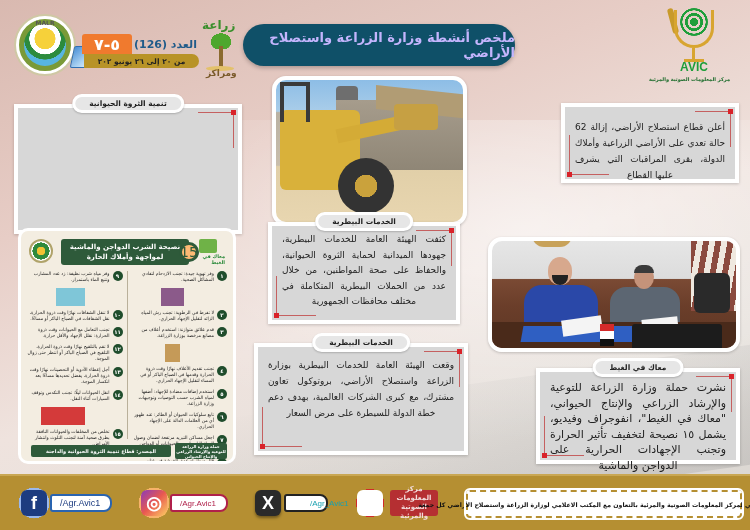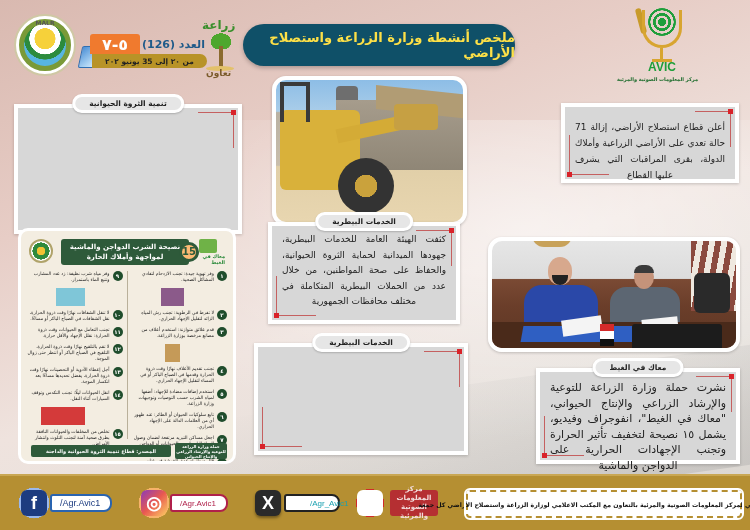--- a/index.html
+++ b/index.html
@@ -28,21 +28,21 @@
   }
   .logo-male .ring {
     width: 52px; height: 52px; border-radius: 50%;
     border: 5px solid #7a9a38;
     background: radial-gradient(circle at 50% 35%, #f6d13a 0 30%, #ffffff 31% 45%, #2c8b3d 46% 60%, #57b5e0 61% 100%);
   }
   .logo-male .cap {
     position: absolute; top: 3px; font-size: 6px; color: #555; font-weight: bold;
   }
 
-  .issue-block { position: absolute; left: 80px; top: 34px; width: 125px; height: 40px; }
+  .issue-block { position: absolute; left: 72px; top: 34px; width: 125px; height: 40px; }
   .issue-num-tag {
     position: absolute; left: 10px; top: 0; width: 50px; height: 20px;
     background: #f07a2e; color: #fff; font-weight: bold; font-size: 16px;
     display: flex; align-items: center; justify-content: center;
     border-radius: 3px 3px 0 0;
   }
   .issue-label {
     position: absolute; left: 62px; top: 4px; color: #1f5b8a; font-weight: bold; font-size: 11px;
     direction: rtl; white-space: nowrap;
   }
@@ -64,26 +64,26 @@
     position: absolute; left: 10px; top: 13px; width: 26px; height: 18px;
     background: radial-gradient(ellipse at 50% 60%, #4ea72d 0 55%, transparent 56%);
   }
   .weekly-logo .trunk { position: absolute; left: 21px; top: 28px; width: 4px; height: 22px; background: #8b6a2e; }
   .weekly-logo .sand { position: absolute; left: 8px; top: 48px; width: 28px; height: 5px; background: #e3c16b; border-radius: 50%; }
   .weekly-logo .bottom-word { position: absolute; top: 50px; left: 8px; font-size: 9px; color: #7a5a2a; font-weight: bold; direction: rtl; }
 
   .title-pill {
     position: absolute; left: 243px; top: 24px; width: 272px; height: 42px;
     background: #0f5068; border-radius: 21px;
-    color: #fde047; font-size: 13px; font-weight: bold; direction: rtl;
+    color: #c4b5fd; font-size: 13px; font-weight: bold; direction: rtl;
     display: flex; align-items: center; justify-content: center;
     box-shadow: 0 2px 4px rgba(0,0,0,0.25);
   }
 
-  .avic-logo { position: absolute; left: 632px; top: 4px; width: 60px; height: 82px; }
+  .avic-logo { position: absolute; left: 664px; top: 4px; width: 60px; height: 82px; }
   .avic-logo .waves {
     position: absolute; left: 16px; top: 4px; width: 28px; height: 28px; border-radius: 50%;
     background: radial-gradient(circle, #1e9e3a 0 20%, transparent 21% 32%, #1e9e3a 33% 45%, transparent 46% 58%, #1e9e3a 59% 70%, transparent 71%);
   }
   .avic-logo .arc {
     position: absolute; left: 10px; top: 6px; width: 40px; height: 38px;
     border: 3px solid #d8a530; border-top: none; border-radius: 0 0 22px 22px;
   }
   .avic-logo .wheat { position: absolute; left: 6px; top: 4px; width: 6px; height: 26px; background: #c89a2a; border-radius: 3px; transform: rotate(-15deg); }
   .avic-logo .stem { position: absolute; left: 28px; top: 44px; width: 3px; height: 12px; background: #d8a530; }
@@ -169,21 +169,21 @@
   .info-logo-r { position: absolute; right: 8px; top: 0; width: 34px; height: 28px; font-size: 5px; color: #2a8a3a; font-weight: bold; display: flex; align-items: flex-end; justify-content: center; }
   .info-logo-r .barn { position: absolute; top: 2px; left: 8px; width: 18px; height: 14px; background: #6fb247; border-radius: 2px; }
   .info-title {
     position: absolute; left: 40px; top: 2px; width: 128px; height: 26px;
     background: #2e5a3a; color: #fff; font-size: 7px; font-weight: bold;
     display: flex; flex-direction: column; align-items: center; justify-content: center; line-height: 10px;
     border-radius: 3px;
   }
   .info-title .num {
     position: absolute; right: -10px; top: 3px; width: 20px; height: 20px; border-radius: 50%;
-    background: #fdba74; border: 3px solid #2e5a3a; color: #2e5a3a; font-size: 10px; font-weight: bold;
+    background: #fdba74; border: 3px solid #2e5a3a; color: #2e5a3a; font-size: 14px; font-weight: normal;
     display: flex; align-items: center; justify-content: center;
   }
   .info-cols { position: absolute; top: 40px; left: 6px; right: 6px; bottom: 22px; display: flex; }
   .info-col { flex: 1; position: relative; }
   .info-col.right { border-left: 1px solid #b9b09a; padding-left: 4px; }
   .info-item { display: flex; align-items: flex-start; gap: 3px; margin-bottom: 5px; }
   .info-item .n { flex: 0 0 10px; width: 10px; height: 10px; border-radius: 50%; background: #1f4d2c; color: #fff; font-size: 5.5px; display: flex; align-items: center; justify-content: center; font-weight: bold; }
   .info-item .t { font-size: 4.6px; line-height: 6px; color: #222; }
   .info-pic { height: 18px; margin: 0 0 4px 0; border-radius: 3px; }
   .info-footer {
@@ -219,21 +219,21 @@
   .s-fb { left: 16px; }
   .s-fb .splash { background: radial-gradient(circle, #5b7fd0 0 40%, #9ab8ec 41% 60%, transparent 61%); }
   .s-fb .icon { background: #1d3c80; }
   .s-fb .handle { color: #1d3c80; border: 2px solid #2a64b0; width: 62px; }
   .s-ig { left: 136px; }
   .s-ig .splash { background: radial-gradient(circle, #f07aa0 0 40%, #f7b26a 41% 60%, transparent 61%); }
   .s-ig .icon { background: linear-gradient(135deg, #8a3ab9 0%, #e95950 50%, #fccc63 100%); }
   .s-ig .handle { color: #b0204a; border: 2px solid #b0204a; width: 58px; font-size: 8px; }
   .s-x { left: 250px; }
   .s-x .icon { background: #2a2a2a; width: 32px; height: 30px; border-radius: 6px; font-size: 20px; box-shadow: 0 2px 3px rgba(0,0,0,0.4); }
-  .s-x .handle { color: #18a0b0; border: 2px solid #222; width: 56px; font-size: 8px; padding-left: 24px; }
+  .s-x .handle { color: #18a0b0; border: 2px solid #222; width: 44px; font-size: 8px; padding-left: 24px; }
   .s-yt { left: 352px; }
   .s-yt .splash { background: radial-gradient(circle, #d02a2a 0 55%, transparent 56%); }
   .s-yt .icon { background: #fff; color: #d02a2a; font-size: 12px; width: 22px; height: 16px; border-radius: 4px; }
   .s-yt .brand {
     margin-left: 2px; padding: 0 4px; height: 26px; background: #b52f32; color: #f3dcdc;
     font-size: 7px; font-weight: bold; line-height: 9px; direction: rtl; text-align: center;
     display: flex; align-items: center; justify-content: center; border-radius: 3px; width: 48px;
   }
   .footer-note {
     position: absolute; left: 466px; top: 14px; width: 276px; height: 28px;
@@ -250,29 +250,29 @@
 
 <div class="logo-male">
   <span class="cap">MALR</span>
   <div class="ring"></div>
 </div>
 
 <div class="issue-block">
   <div class="book-icon"></div>
   <div class="issue-num-tag">٥-٧</div>
   <div class="issue-label">العدد (126)</div>
-  <div class="date-bar">من ٢٠ إلى 35 يونيو ٢٠٢</div>
+  <div class="date-bar">من ٢٠ إلى ٢٦ يونيو ٢٠٢</div>
 </div>
 
 <div class="weekly-logo">
   <span class="top-word">زراعة</span>
   <div class="palm"></div>
   <div class="trunk"></div>
   <div class="sand"></div>
-  <span class="bottom-word">تعاون</span>
+  <span class="bottom-word">ومراكز</span>
 </div>
 
 <div class="title-pill">ملخص أنشطة وزارة الزراعة واستصلاح الأراضي</div>
 
 <div class="avic-logo">
   <div class="wheat"></div>
   <div class="arc"></div>
   <div class="waves"></div>
   <div class="stem"></div>
   <div class="base"></div>
@@ -295,21 +295,21 @@
   <div class="arm"></div>
   <div class="bucket"></div>
   <div class="wheel"></div>
 </div>
 
 <div class="card" style="left:561px; top:103px; width:178px; height:80px;">
   <div class="corner-tr"></div>
   <div class="dot-tr"></div>
   <div class="corner-bl"></div>
   <div class="dot-bl"></div>
-  <div class="body" style="padding-top:12px; font-size:9px; line-height:16px;">أعلن قطاع استصلاح الأراضي، إزالة 71 حالة تعدي على الأراضي الزراعية وأملاك الدولة، بقرى المراقبات التي يشرف عليها القطاع</div>
+  <div class="body" style="padding-top:12px; font-size:9px; line-height:16px;">أعلن قطاع استصلاح الأراضي، إزالة 62 حالة تعدي على الأراضي الزراعية وأملاك الدولة، بقرى المراقبات التي يشرف عليها القطاع</div>
 </div>
 
 <div class="card" style="left:268px; top:222px; width:192px; height:102px;">
   <div class="corner-tr"></div>
   <div class="dot-tr"></div>
   <div class="corner-bl"></div>
   <div class="dot-bl"></div>
   <div class="tag">الخدمات البيطرية</div>
   <div class="body" style="padding-top:6px; font-size:9px; line-height:15.5px;">كثفت الهيئة العامة للخدمات البيطرية، جهودها الميدانية لحماية الثروة الحيوانية، والحفاظ على صحة المواطنين، من خلال عدد من الحملات البيطرية المتكاملة في مختلف محافظات الجمهورية</div>
 </div>
@@ -335,20 +335,21 @@
   <div class="flag"></div>
   <div class="monitor"></div>
 </div>
 
 <div class="card" style="left:254px; top:343px; width:214px; height:112px;">
   <div class="corner-tr"></div>
   <div class="dot-tr"></div>
   <div class="corner-bl"></div>
   <div class="dot-bl"></div>
   <div class="tag">الخدمات البيطرية</div>
+  <div class="body" style="padding-top:10px; font-size:9px; line-height:16px;">وقعت الهيئة العامة للخدمات البيطرية بوزارة الزراعة واستصلاح الأراضي، بروتوكول تعاون مشترك، مع كبرى الشركات العالمية، بهدف دعم خطة الدولة للسيطرة على مرض السعار</div>
 </div>
 
 <div class="card" style="left:536px; top:368px; width:204px; height:96px;">
   <div class="corner-tr"></div>
   <div class="dot-tr"></div>
   <div class="corner-bl"></div>
   <div class="dot-bl"></div>
   <div class="tag">معاك في الغيط</div>
   <div class="body" style="padding-top:8px; font-size:11px; line-height:15.5px;">نشرت حملة وزارة الزراعة للتوعية والإرشاد الزراعي والإنتاج الحيواني، "معاك في الغيط"، انفوجراف وفيديو، يشمل ١٥ نصيحة لتخفيف تأثير الحرارة وتجنب الإجهادات الحرارية على الدواجن والماشية</div>
 </div>

